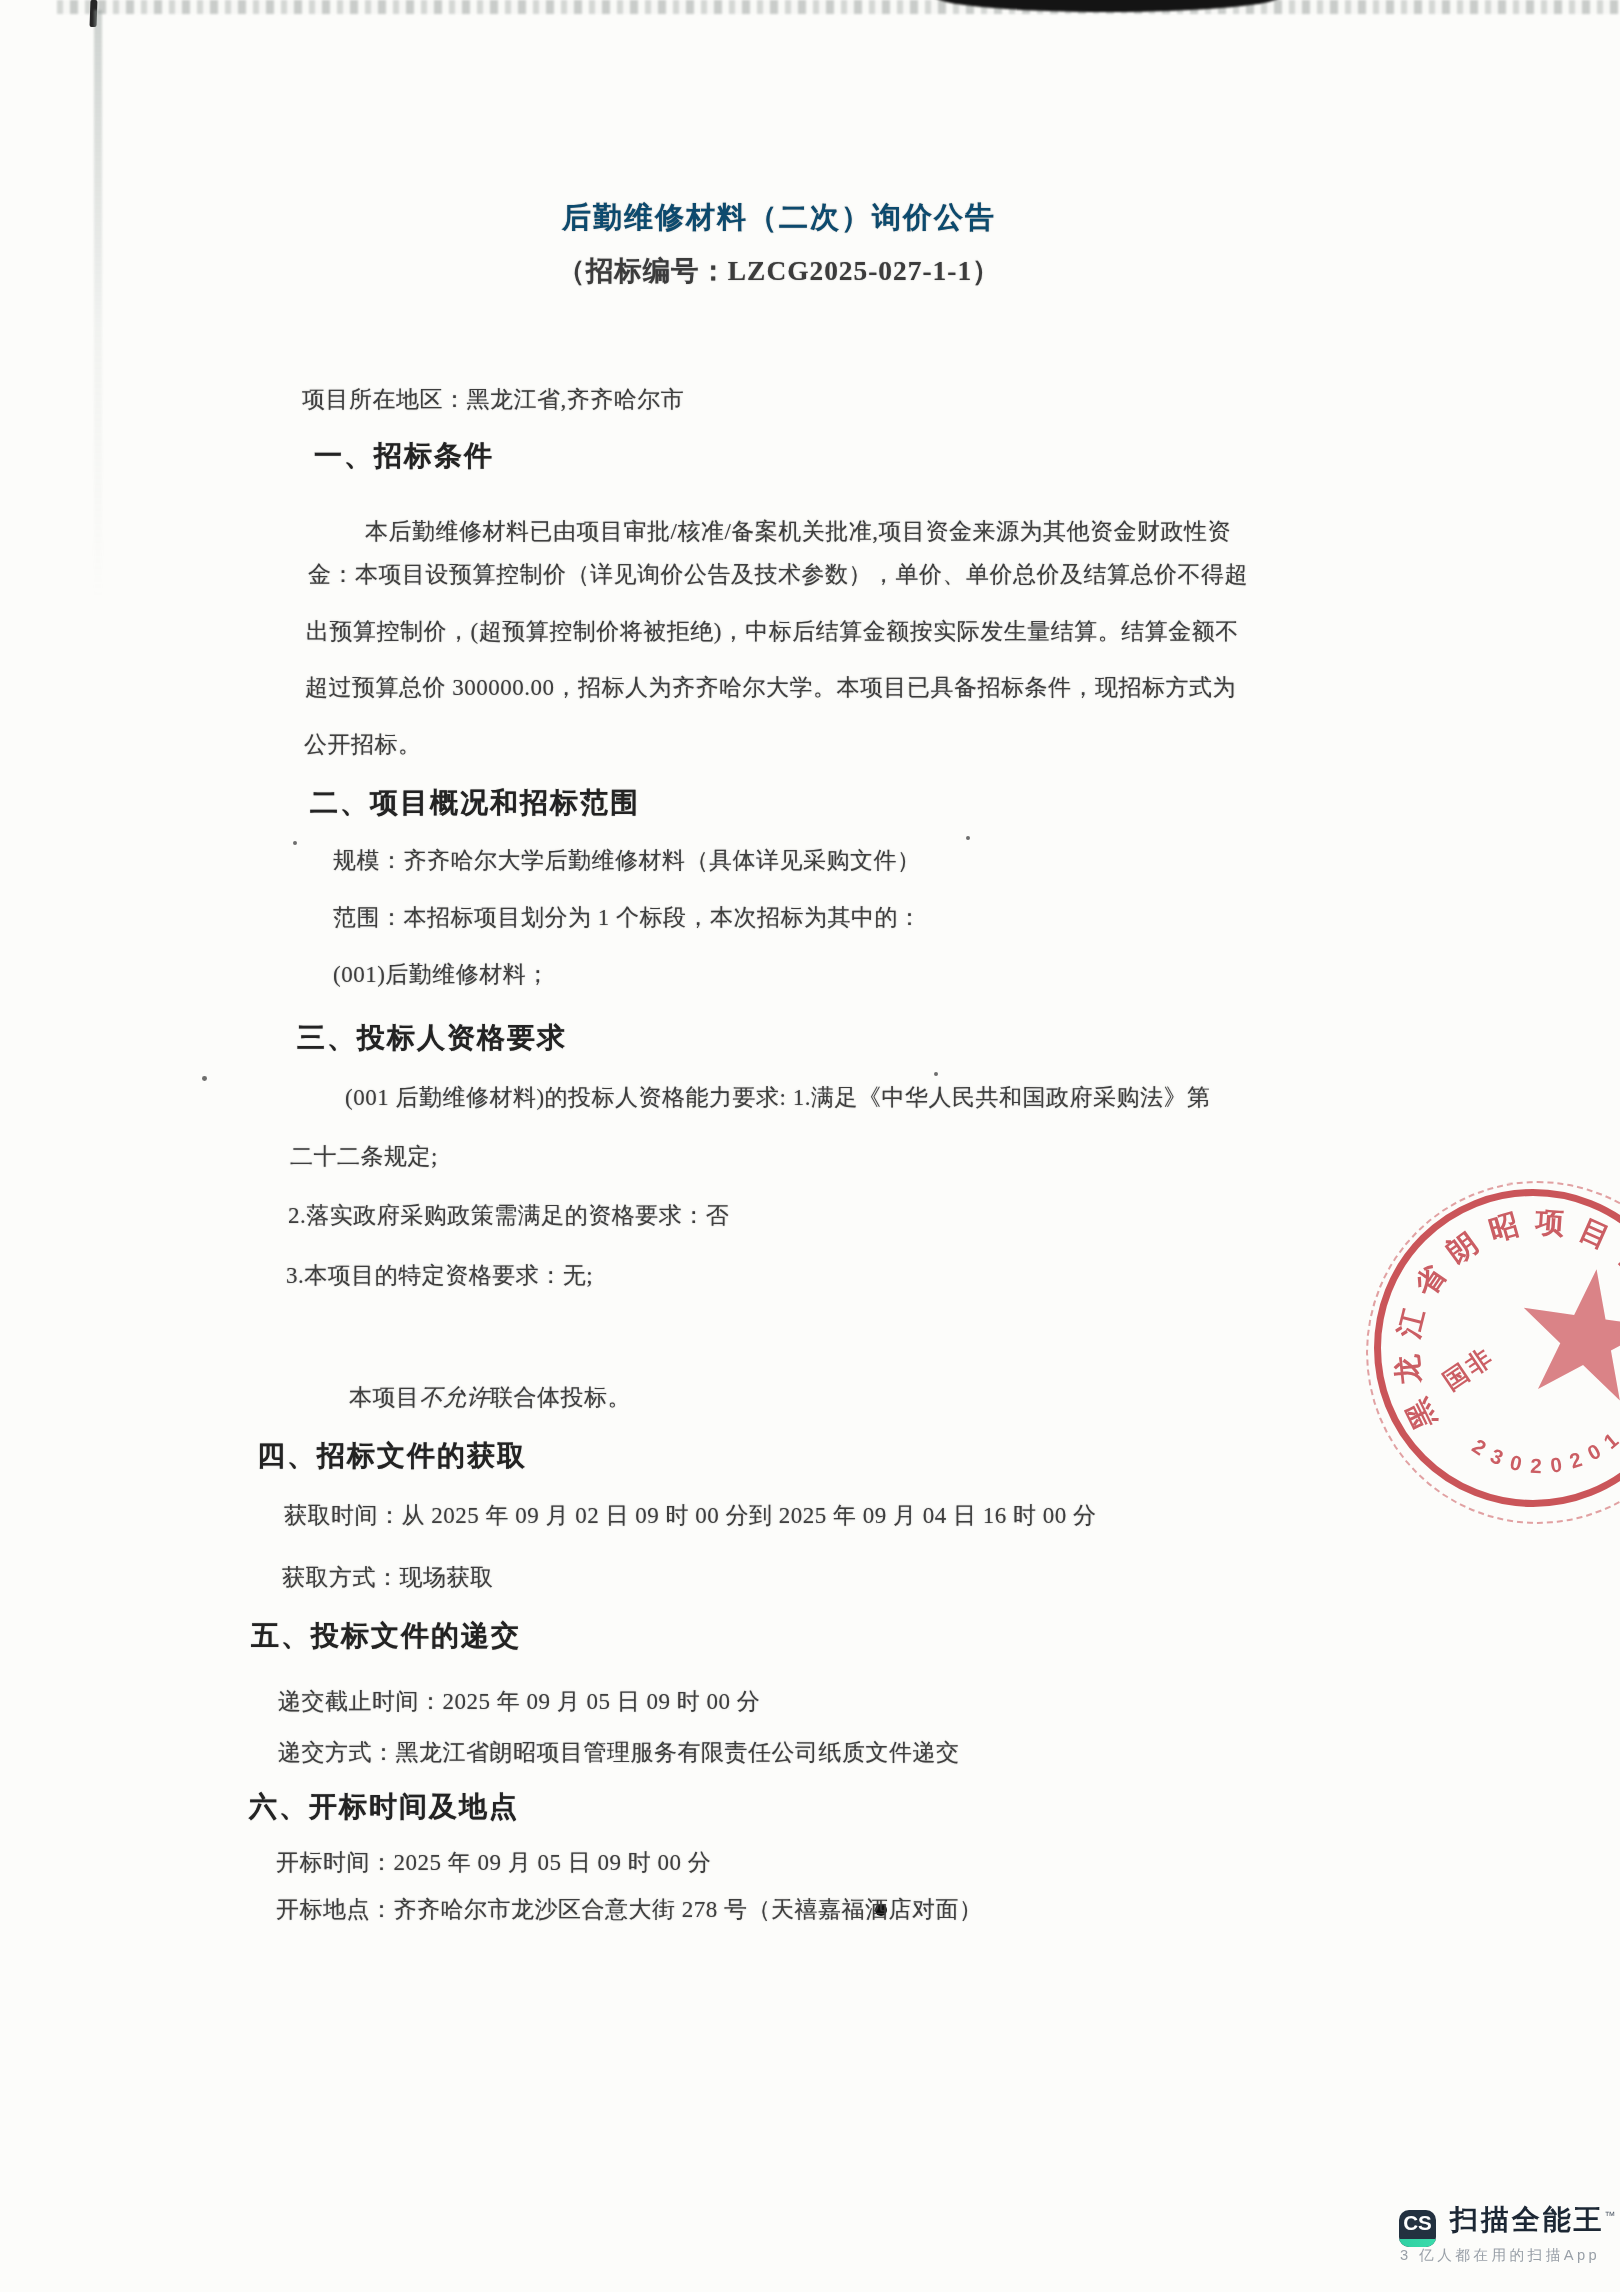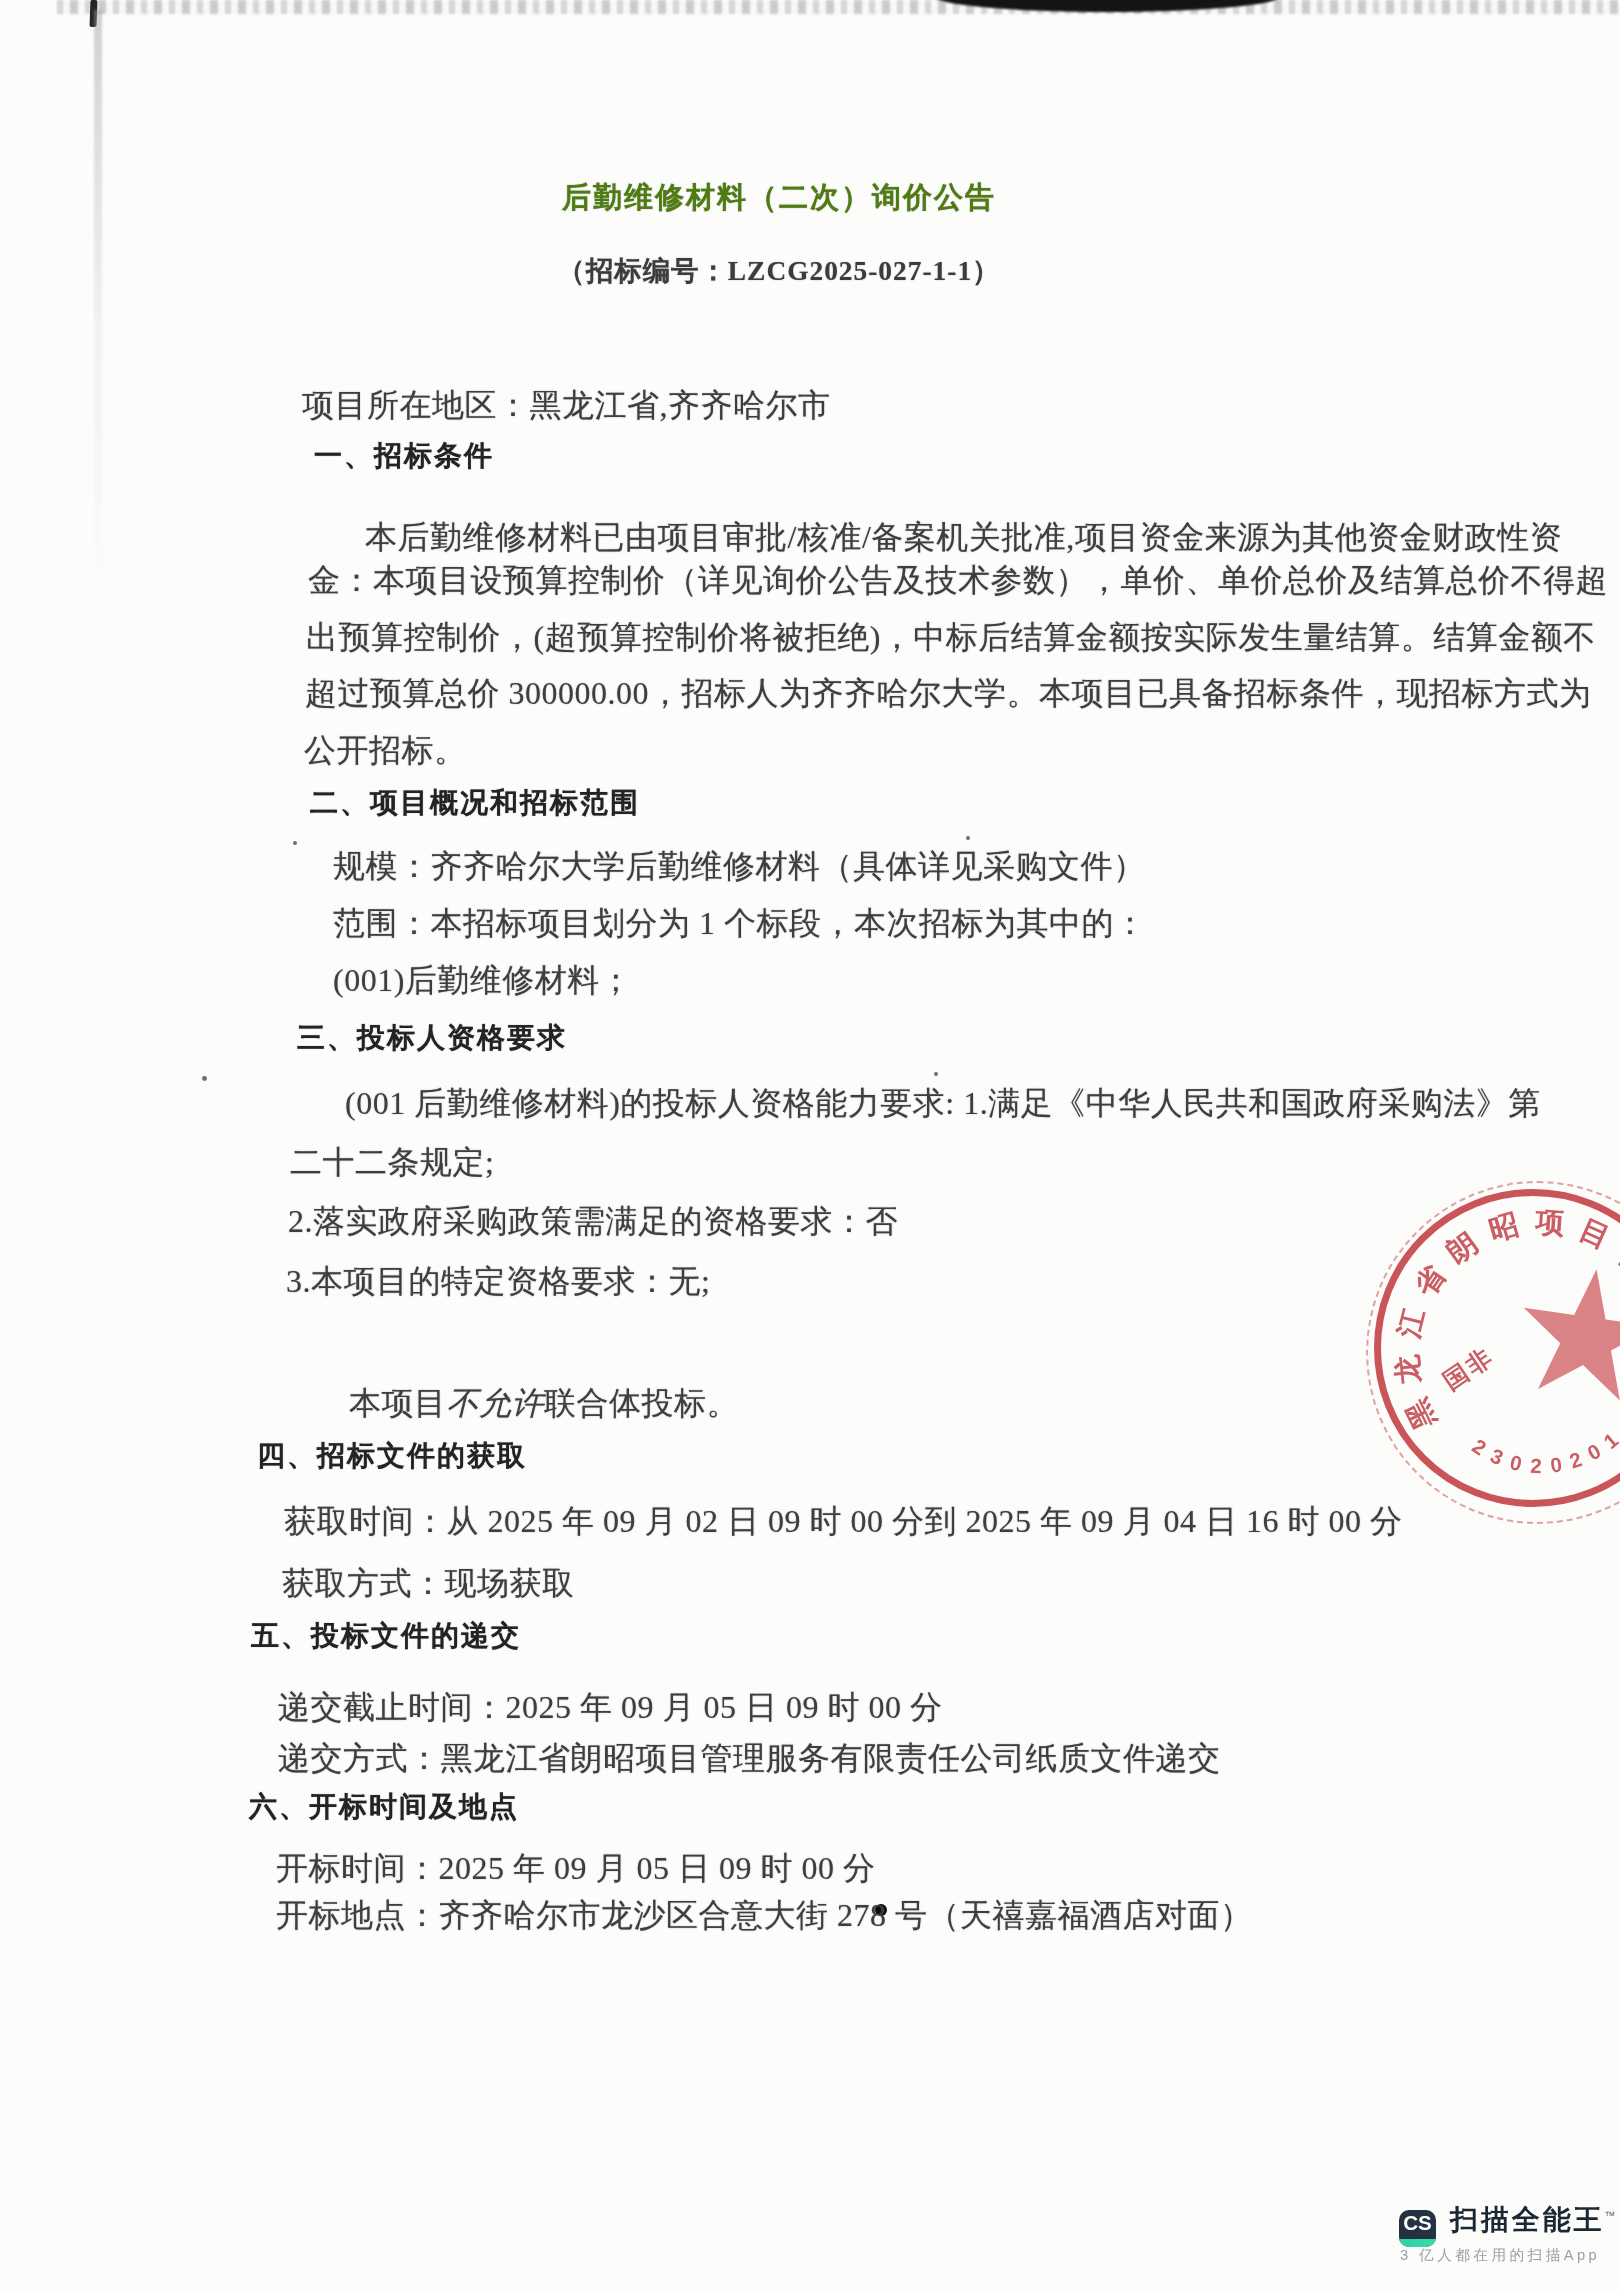--- a/index.html
+++ b/index.html
@@ -13,27 +13,27 @@
     background:repeating-linear-gradient(90deg,rgba(110,120,115,.28) 0 5.9px,rgba(205,210,205,.10) 5.9px 12.7px,rgba(85,95,92,.30) 12.7px 20.6px,rgba(225,228,225,.08) 20.6px 28px);
     filter:blur(1px);}
   .scan-blob{position:absolute;left:933px;top:-7.8px;width:349px;height:19.6px;background:#141414;
     border-radius:0 0 60% 60% / 0 0 100% 100%;filter:blur(1px);}
   .scan-tick{position:absolute;left:90px;top:0;width:6.9px;height:26.5px;background:#262626;border-radius:2px;transform:rotate(2deg);}
   .scan-vline{position:absolute;left:94px;top:9.8px;width:7.8px;height:588px;
     background:linear-gradient(180deg,rgba(150,160,156,.45),rgba(190,198,195,.16) 55%,rgba(190,198,195,0));filter:blur(1.2px);}
   .speck{position:absolute;background:#4a4a4a;border-radius:50%;opacity:.8;}
   .ink-dot{position:absolute;background:#0c0c0c;border-radius:50%;}
   
-  .doc-title{position:absolute;left:0;top:178px;width:1558px;text-align:center;
-    font-size:29px;font-weight:600;letter-spacing:2px;color:#4d7c0f;
+  .doc-title{position:absolute;left:0;top:198px;width:1558px;text-align:center;
+    font-size:29px;font-weight:600;letter-spacing:2px;color:#0c4a6e;
     text-shadow:0 0 1.2px rgba(60,60,60,.6);white-space:nowrap;}
   .doc-subtitle{position:absolute;left:0;top:253px;width:1558px;text-align:center;
     font-size:27.4px;font-weight:600;letter-spacing:1px;color:#3c3c3c;
     text-shadow:0 0 1.2px rgba(60,60,60,.55);white-space:nowrap;}
-  .line{position:absolute;white-space:nowrap;font-size:32px;letter-spacing:0.5px;
+  .line{position:absolute;white-space:nowrap;font-size:23px;letter-spacing:0.5px;
     color:#3e3e3e;text-shadow:0 0 1.3px rgba(70,70,70,.55);}
   .line.h{font-family:"Liberation Sans","DejaVu Sans",sans-serif;font-size:28px;
     font-weight:700;letter-spacing:2px;color:#232323;text-shadow:0 0 1px rgba(40,40,40,.6);}
   .line .it{font-style:italic;}
   
   .stamp{position:absolute;left:1364px;top:1179px;width:353px;height:353px;
     opacity:.85;filter:blur(0.5px);}
   .stamp .ring{position:absolute;left:9.8px;top:9.8px;width:318px;height:318px;
     border:7.8px solid #c2393e;border-radius:50%;box-sizing:border-box;}
   .stamp .ring2{position:absolute;left:2px;top:2px;width:343px;height:343px;

